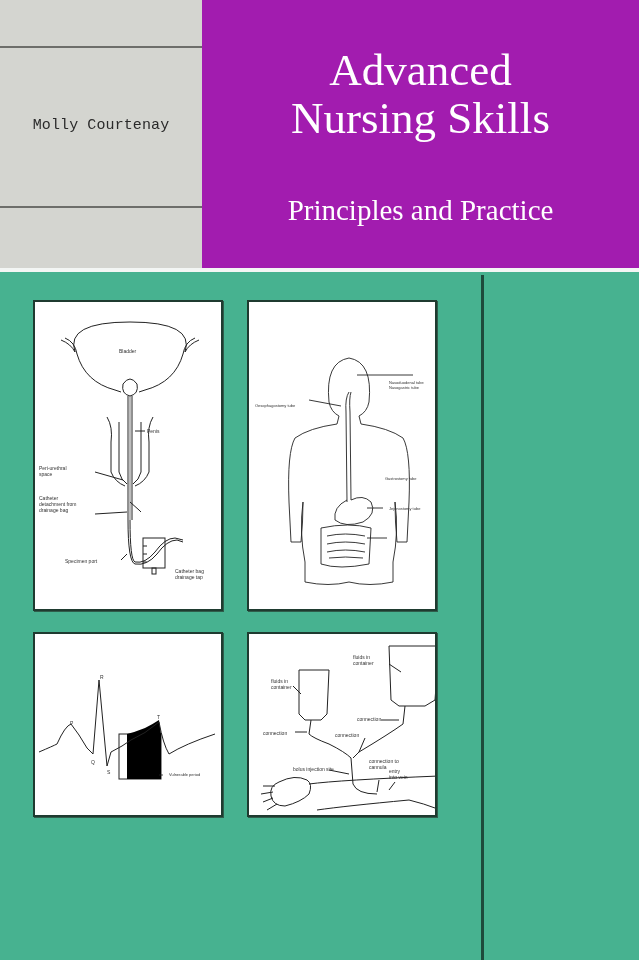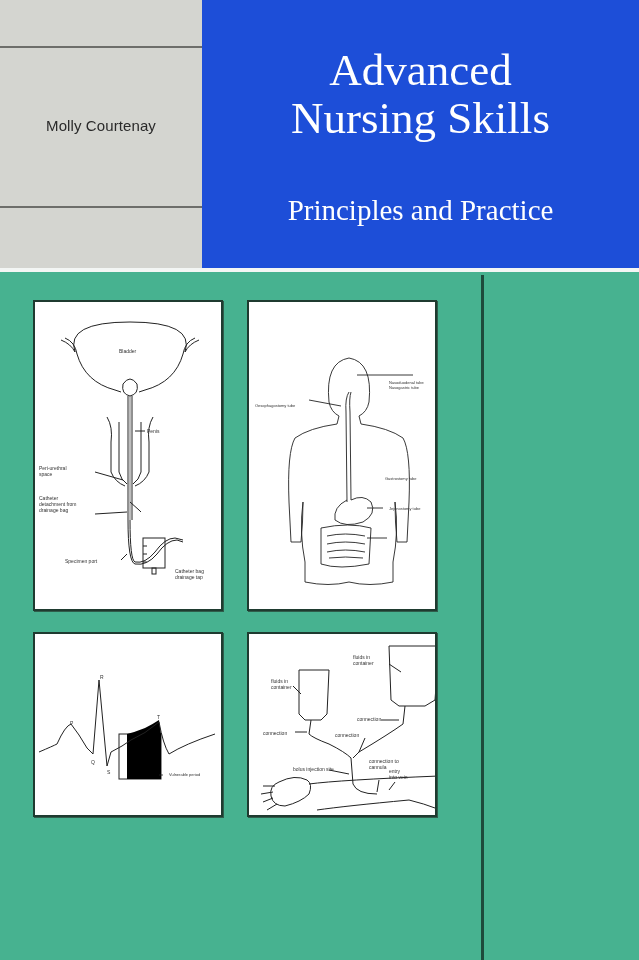--- a/index.html
+++ b/index.html
@@ -5,23 +5,23 @@
   * { box-sizing: border-box; margin: 0; padding: 0; }
   html, body { width: 639px; height: 960px; overflow: hidden; background: #47b290; }
   body { position: relative; font-family: "Liberation Sans", sans-serif; }
 
   .top-band { position: absolute; left: 0; top: 0; width: 639px; height: 268px; }
   .author-panel { position: absolute; left: 0; top: 0; width: 202px; height: 268px; background: #d4d5d0; }
   .author-rule { position: absolute; left: 0; width: 202px; height: 2px; background: #6d6e6a; }
   .author-rule.r1 { top: 46px; }
   .author-rule.r2 { top: 206px; }
   .author-name { position: absolute; left: 0; top: 117px; width: 202px; text-align: center;
-    font-family: Liberation Sans, sans-serif; font-size: 15px; color: #2a2a2a; letter-spacing: 0.1px; }
+    font-family: Liberation Mono, monospace; font-size: 15px; color: #2a2a2a; letter-spacing: 0.1px; }
 
-  .title-panel { position: absolute; left: 202px; top: 0; width: 437px; height: 268px; background: #1d4ed8; }
+  .title-panel { position: absolute; left: 202px; top: 0; width: 437px; height: 268px; background: #a21caf; }
   .title-line { position: absolute; left: 0; width: 437px; text-align: center; color: #fff;
     font-family: "Liberation Serif", serif; }
   .title-l1 { top: 44px; font-size: 45px; }
   .title-l2 { top: 92px; font-size: 45px; }
   .subtitle { top: 194px; font-size: 29px; }
 
   .white-rule { position: absolute; left: 0; top: 268px; width: 639px; height: 4px; background: #f3f6f4; }
   .green-area { position: absolute; left: 0; top: 272px; width: 639px; height: 688px; background: #47b290; }
   .vrule { position: absolute; left: 481px; top: 275px; width: 3px; height: 685px; background: #1e4a3c; }
 

